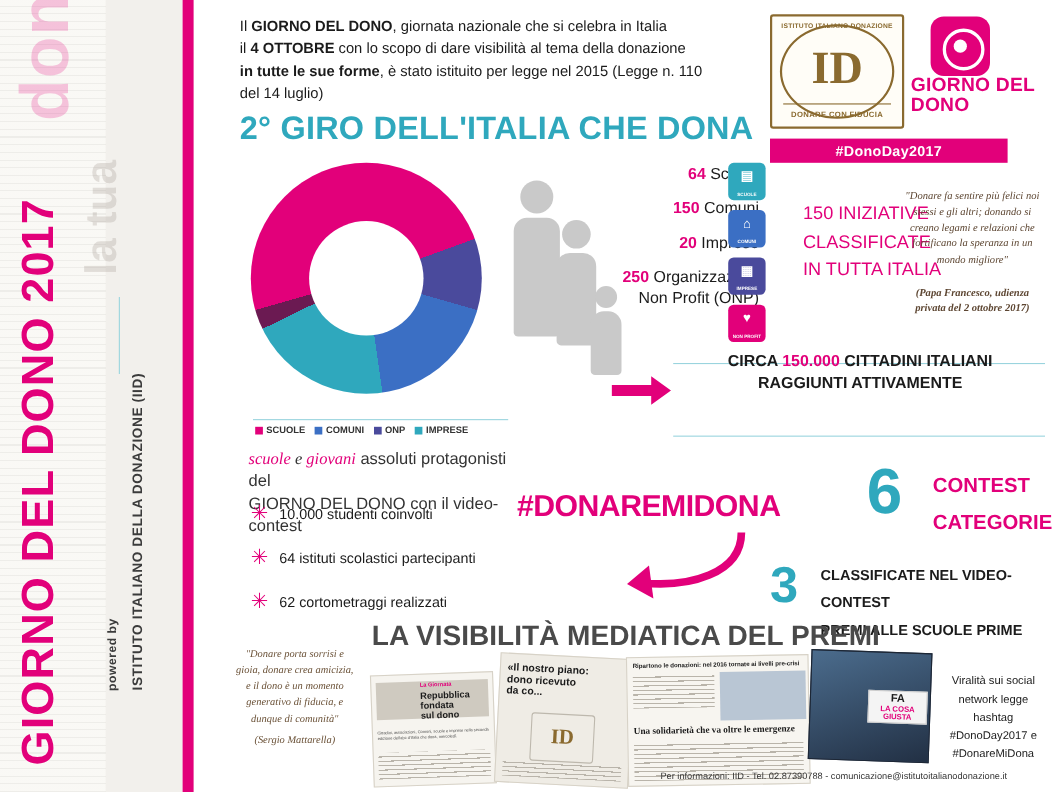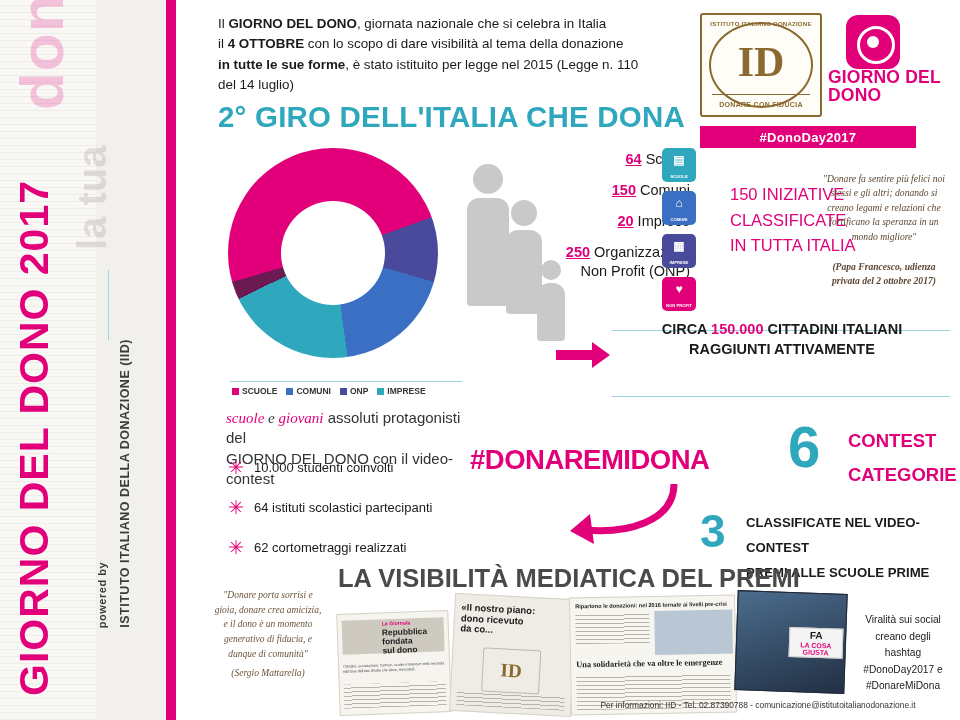--- a/index.html
+++ b/index.html
@@ -157,21 +157,21 @@
   #people { position:absolute; left:465px; top:160px; width:110px; height:185px; }
   .person { position:absolute; background:#c9c9c9; }
   .p-head { border-radius:50%; }
   .p-body { border-radius:12px 12px 4px 4px; }
 
   
   #stats { position:absolute; left:500px; top:150px; width:190px; }
   .stat-row {
     text-align:right; font-size:14.5px; color:#1b1b1b; margin-bottom:13px; line-height:1.25;
   }
-  .stat-row .num { color:#e2007a; font-weight:bold;text-decoration:underline; }
+  .stat-row .num { color:#e2007a; font-weight:bold; }
   .stat-row .lbl { color:#1b1b1b; }
   
   #badges { position:absolute; left:662px; top:148px; width:36px; }
   .badge {
     width:34px; height:34px; border-radius:5px; margin-bottom:9px;
     position:relative; display:flex; align-items:flex-end; justify-content:center;
     color:#fff; font-size:4.2px; font-weight:bold; padding-bottom:2px; text-align:center;
     line-height:1.1;
   }
   .badge .gl {
@@ -470,19 +470,19 @@
   <div style="position:absolute;left:0;top:0;right:0;bottom:0;background:linear-gradient(160deg,#4b6c8d,#223044);"></div>
   <div style="position:absolute;left:52px;top:34px;width:54px;height:30px;background:#f4f4f4;border:1px solid #ccc;text-align:center;line-height:1.05;padding-top:2px;">
     <div style="font-size:10px;font-weight:bold;color:#1b1b1b;">FA</div>
     <div style="font-size:7px;font-weight:bold;color:#e2007a;">LA COSA</div>
     <div style="font-size:7px;font-weight:bold;color:#e2007a;">GIUSTA</div>
   </div>
 </div>
 
 <div id="virality">
   <div>Viralità sui social</div>
-  <div>creano degli</div>
+  <div>network legge</div>
   <div>hashtag</div>
   <div>#DonoDay2017 e</div>
   <div>#DonareMiDona</div>
 </div>
 
 <div id="footer-info">Per informazioni: IID - Tel. 02.87390788 - comunicazione@istitutoitalianodonazione.it</div>
 
 </body></html>

